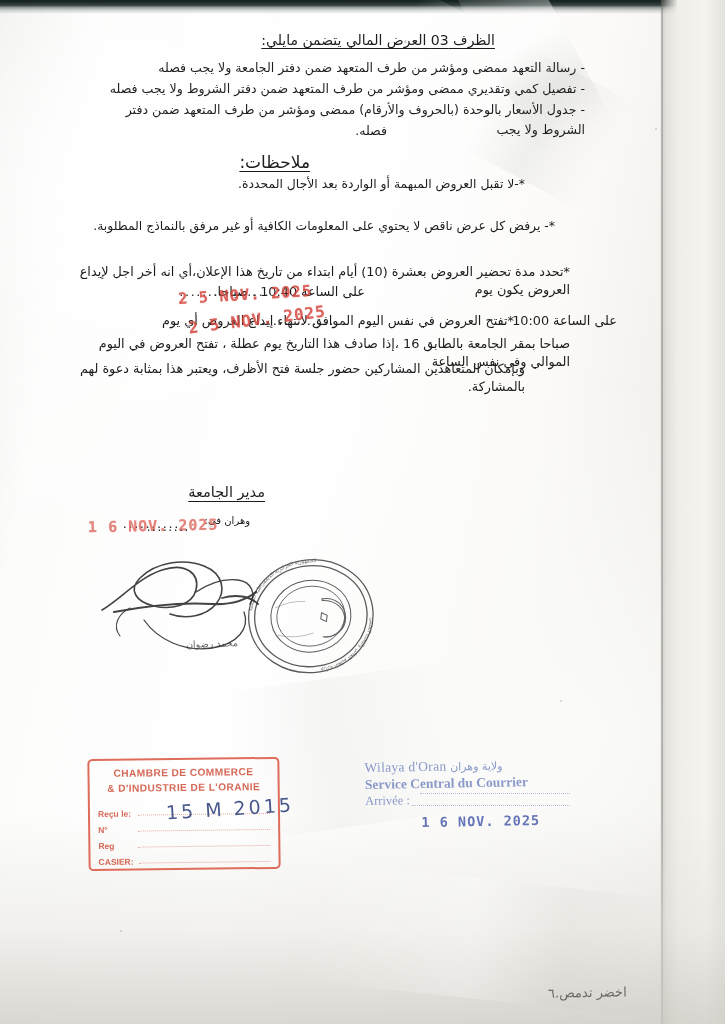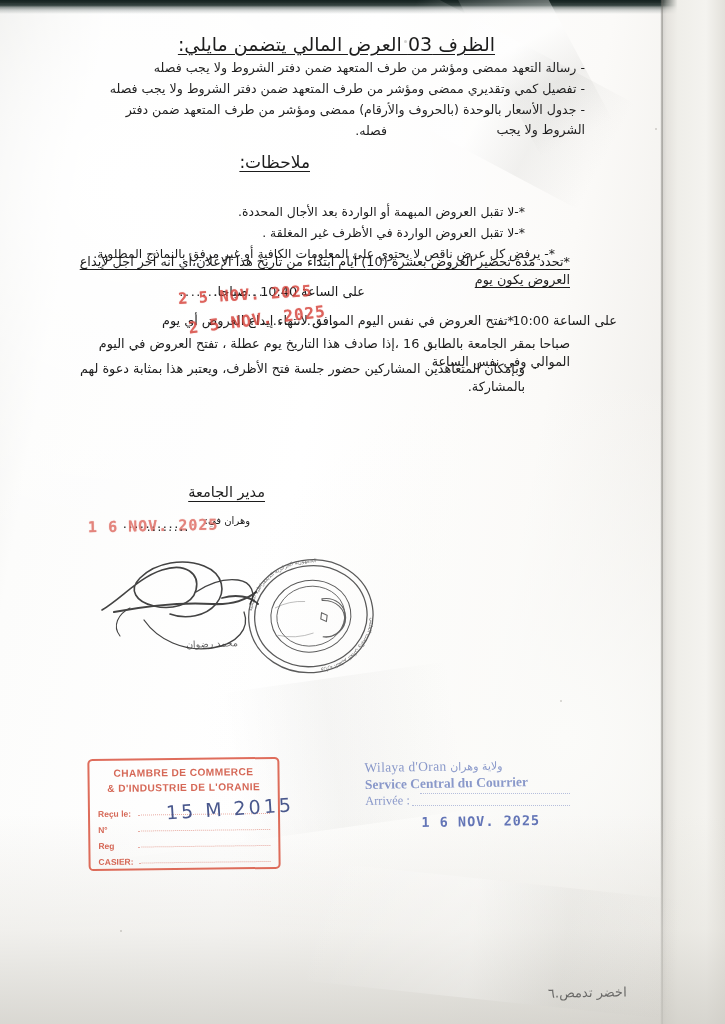--- a/index.html
+++ b/index.html
@@ -70,42 +70,42 @@
   
   .ar {
     direction: rtl;
     text-align: right;
     font-family: "DejaVu Sans", "Liberation Sans", sans-serif;
     color: #1c1c1c;
   }
   .blk { position: absolute; }
 
   .heading {
-    font-size: 19px;
+    font-size: 14px;
     line-height: 1.5;
     text-decoration: underline;
     text-underline-offset: 3px;
   }
   .body-line {
     font-size: 12.6px;
     line-height: 1.62;
     color: #1f1f1f;
   }
   .note-head {
     font-size: 17px;
     text-decoration: underline;
     text-underline-offset: 3px;
   }
-  .note-line { font-size: 12.4px; line-height: 1.6; margin-top: 28px; }
+  .note-line { font-size: 12.4px; line-height: 1.6; }
   .para {
     font-size: 12.8px;
     line-height: 2.0;
     color: #1b1b1b;
   }
-  .underline-soft { text-decoration: underline; text-underline-offset: 3px; }
+  .underline-soft { text-underline-offset: 3px; margin-top: 10px; }
   .sig-title {
     font-size: 14.5px;
     font-weight: normal;
     text-decoration: underline;
     text-underline-offset: 4px;
   }
   .dots { letter-spacing: 1.6px; }
 
   
   .stamp-date {
@@ -239,28 +239,27 @@
   <div class="crease" style="left:40px; top:690px; width:420px; height:150px; transform:rotate(-8deg); opacity:.35;"></div>
   <div class="crease" style="left:300px; top:880px; width:380px; height:120px; transform:rotate(6deg); opacity:.3;"></div>
 
   <div class="speck" style="left:404px; top:40px; width:3px; height:3px;"></div>
   <div class="speck" style="left:655px; top:128px; width:2px; height:2px;"></div>
   <div class="speck" style="left:120px; top:930px; width:2px; height:2px;"></div>
   <div class="speck" style="left:560px; top:700px; width:2px; height:2px;"></div>
 
   <div class="blk ar heading" style="right:230px; top:30px; width:400px;">الظرف 03 العرض المالي يتضمن مايلي:</div>
 
-  <div class="blk ar body-line" style="right:140px; top:58px; width:500px;">- رسالة التعهد ممضى ومؤشر من طرف المتعهد ضمن دفتر الشروط ولا يجب فصله</div>
+  <div class="blk ar body-line" style="right:140px; top:58px; width:500px;">- رسالة التعهد ممضى ومؤشر من طرف المتعهد ضمن دفتر الجامعة ولا يجب فصله</div>
   <div class="blk ar body-line" style="right:140px; top:100px; width:500px;">- جدول الأسعار بالوحدة (بالحروف والأرقام) ممضى ومؤشر من طرف المتعهد ضمن دفتر الشروط ولا يجب</div>
   <div class="blk ar body-line" style="right:140px; top:79px; width:500px;">- تفصيل كمي وتقديري ممضى ومؤشر من طرف المتعهد ضمن دفتر الشروط ولا يجب فصله</div>
   <div class="blk ar body-line" style="right:338px; top:121px; width:300px;">فصله.</div>
 
   <div class="blk ar note-head" style="right:415px; top:152px; width:200px;">ملاحظات:</div>
   <div class="blk ar note-line" style="right:200px; top:174px; width:440px;">*-لا تقبل العروض المبهمة أو الواردة بعد الأجال المحددة.</div>
-  <div class="blk ar note-line" style="right:200px; top:195px; width:440px;">*-لا تقبل العروض الواردة في الأظرف غير المغلقة .</div>
   <div class="blk ar note-line" style="right:170px; top:216px; width:470px;">*- يرفض كل عرض ناقص لا يحتوي على المعلومات الكافية أو غير مرفق بالنماذج المطلوبة.</div>
 
   <div class="blk ar para underline-soft" style="right:155px; top:253px; width:505px; line-height:1.4;">*تحدد مدة تحضير العروض بعشرة (10) أيام ابتداء من تاريخ هذا الإعلان،أي انه أخر اجل لإيداع العروض يكون يوم</div>
 
   <div class="blk ar para" style="right:360px; top:283px; width:180px; line-height:1.4;">على الساعة 10:40 . صباحا.</div>
   <div class="blk ar para dots" style="right:455px; top:283px; width:120px; line-height:1.4; color:#2a2a2a;">................</div>
 
   <div class="stamp-date s1" style="left:178px; top:286px;">2 5 NOV. 2025</div>
 
   <div class="blk ar para" style="right:211px; top:312px; width:370px; line-height:1.4;">*تفتح العروض  في نفس اليوم الموافق لانتهاء إيداع العروض أي يوم</div>

